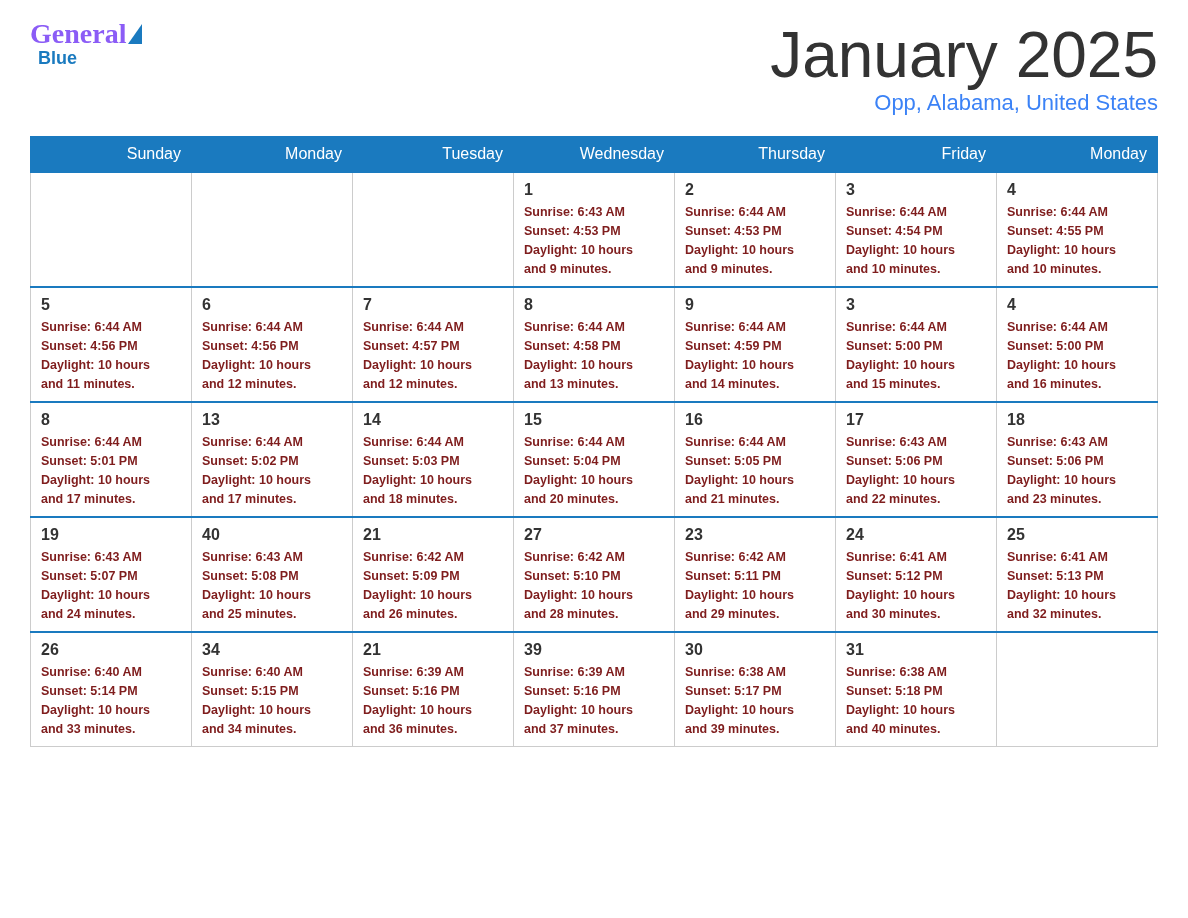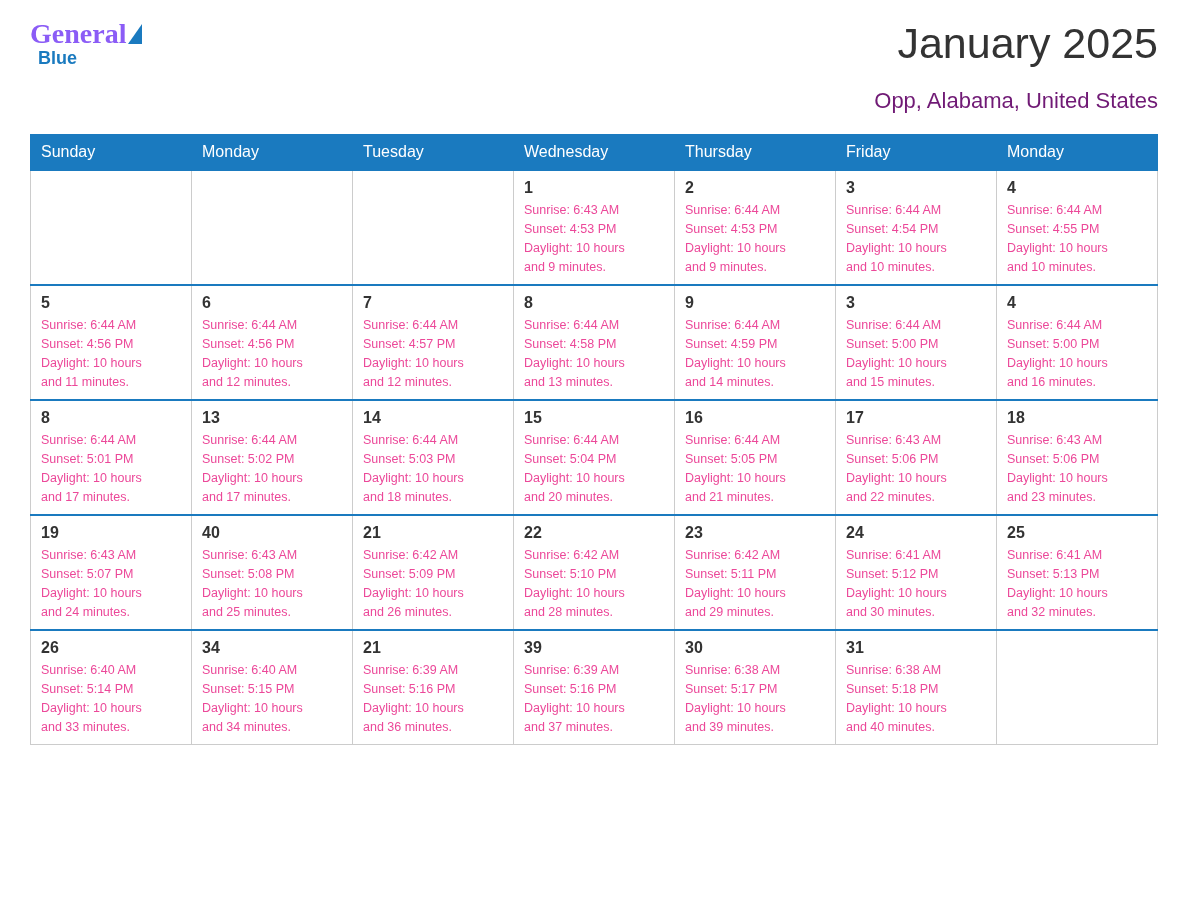--- a/index.html
+++ b/index.html
@@ -45,41 +45,41 @@
     .logo-subtitle {
       color: #1a7abf;
       font-size: 18px;
       font-weight: bold;
       margin-left: 4px;
     }
     .title-section {
       text-align: right;
     }
     .page-title {
-      font-size: 43px;
+      font-size: 64px;
       font-weight: normal;
       color: #333;
       line-height: 1.1;
     }
     .page-subtitle {
       font-size: 22px;
-      color: #701a75;
-      margin-top: 21px;
+      color: #3b82f6;
+      margin-top: 0;
     }
     .calendar {
       width: 100%;
       border-collapse: collapse;
     }
     .calendar thead th {
       background-color: #1a7abf;
       color: #fff;
       font-size: 16px;
       font-weight: normal;
       padding: 8px 10px;
-      text-align: left;
+      text-align: right;
       border: 1px solid #1a7abf;
     }
     .calendar tbody td {
       width: 14.28%;
       vertical-align: top;
       padding: 8px 10px;
       border: 1px solid #ccc;
       border-top: 2px solid #1a7abf;
       font-size: 13px;
       color: #333;
@@ -87,22 +87,23 @@
     }
     .day-number {
       font-size: 16px;
       font-weight: bold;
       color: #333;
       display: block;
       margin-bottom: 4px;
     }
     .day-info {
       font-size: 12.5px;
-      color: #ec4899;
+      color: #7f1d1d;
       line-height: 1.5;
+      font-weight: bold;
     }
     .calendar tbody tr td:first-child {
       border-left: 1px solid #ccc;
     }
   </style>
 </head>
 <body>
 
 <div class="header">
   <div class="logo">
@@ -284,21 +285,21 @@
 and 25 minutes.</div>
         </td>
         <td>
           <span class="day-number">21</span>
           <div class="day-info" style="white-space: pre-line;">Sunrise: 6:42 AM
 Sunset: 5:09 PM
 Daylight: 10 hours
 and 26 minutes.</div>
         </td>
         <td>
-          <span class="day-number">22</span>
+          <span class="day-number">27</span>
           <div class="day-info" style="white-space: pre-line;">Sunrise: 6:42 AM
 Sunset: 5:10 PM
 Daylight: 10 hours
 and 28 minutes.</div>
         </td>
         <td>
           <span class="day-number">23</span>
           <div class="day-info" style="white-space: pre-line;">Sunrise: 6:42 AM
 Sunset: 5:11 PM
 Daylight: 10 hours

